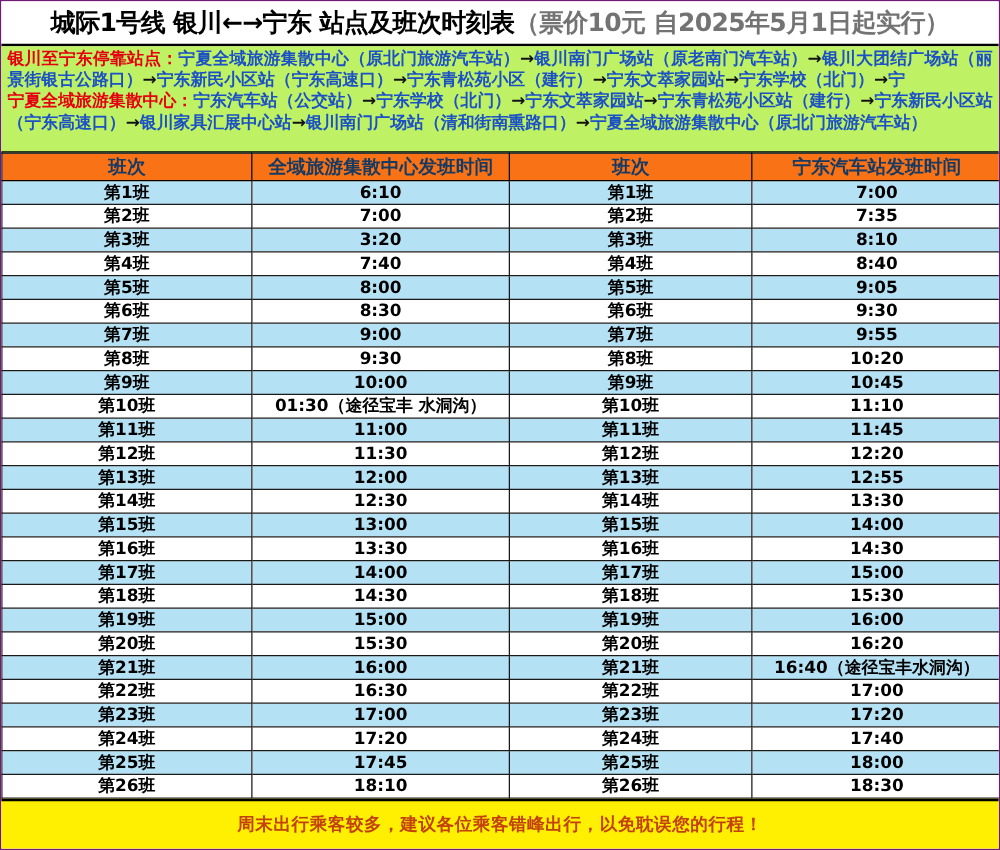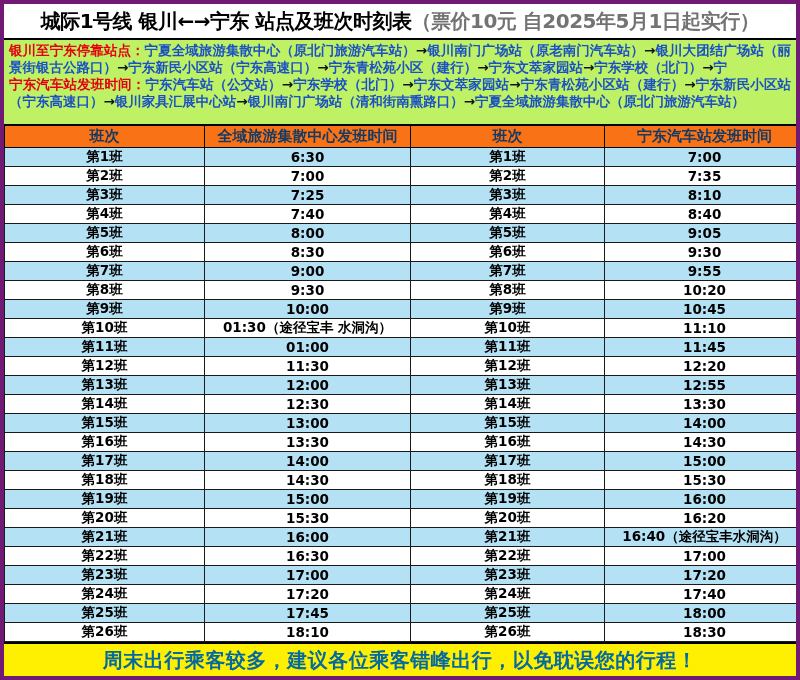--- a/index.html
+++ b/index.html
@@ -1,19 +1,19 @@
 <!DOCTYPE html>
 <html><head>
 <meta charset="utf-8">
 <style>
   * { margin:0; padding:0; box-sizing:border-box; }
   body { background:#888; font-family:"DejaVu Sans","Liberation Sans",sans-serif; }
   .page {
     width:800px; height:680px; background:#fff;
-    border:4px solid #701a75; display:flex; flex-direction:column;
+    border:1px solid #701a75; display:flex; flex-direction:column;
     font-weight:bold; overflow:hidden;
   }
   
   .title-bar {
     height:36px; flex:0 0 36px; background:#ffffff;
     border-bottom:2px solid #000;
     display:flex; align-items:center; justify-content:center;
     white-space:nowrap; overflow:hidden;
   }
   .title-main { font-size:20px; color:#000; letter-spacing:-0.5px; }
@@ -43,38 +43,38 @@
     font-size:13.5px; color:#000; padding:0 2px; overflow:hidden;
     white-space:nowrap;
   }
   .timetable tbody tr:nth-child(odd) td { background:#b4e1f4; }
   .timetable tbody tr:nth-child(even) td { background:#ffffff; }
   
   .footer-bar {
     flex:1 1 auto; background:#ffef00; border-top:2px solid #000;
     display:flex; align-items:center; justify-content:center;
   }
-  .footer-text { font-size:20px; color:#0369a1; letter-spacing:0.5px; }
+  .footer-text { font-size:14px; color:#c2410c; letter-spacing:0.5px; }
 </style>
 </head>
 <body>
 
 <div class="page">
 
   <div class="title-bar">
     <span class="title-main">城际1号线 银川←→宁东 站点及班次时刻表</span>
       <span class="title-fare">（票价10元 自2025年5月1日起实行）</span>
   </div>
 
   <div class="routes">
     <div class="route-para">
       <span class="route-label">银川至宁东停靠站点：</span><span class="route-stops">宁夏全域旅游集散中心（原北门旅游汽车站）<span class="arrow">→</span>银川南门广场站（原老南门汽车站）<span class="arrow">→</span>银川大团结广场站（丽景街银古公路口）<span class="arrow">→</span>宁东新民小区站（宁东高速口）<span class="arrow">→</span>宁东青松苑小区（建行）<span class="arrow">→</span>宁东文萃家园站<span class="arrow">→</span>宁东学校（北门）<span class="arrow">→</span>宁</span>
     </div>
     <div class="route-para">
-      <span class="route-label">宁东汽车站发班时间：</span><span class="route-stops">宁东汽车站（公交站）<span class="arrow">→</span>宁东学校（北门）<span class="arrow">→</span>宁东文萃家园站<span class="arrow">→</span>宁东青松苑小区站（建行）<span class="arrow">→</span>宁东新民小区站（宁东高速口）<span class="arrow">→</span>银川家具汇展中心站<span class="arrow">→</span>银川南门广场站（清和街南熏路口）<span class="arrow">→</span>宁夏全域旅游集散中心（原北门旅游汽车站）</span>
+      <span class="route-label">宁夏全域旅游集散中心：</span><span class="route-stops">宁东汽车站（公交站）<span class="arrow">→</span>宁东学校（北门）<span class="arrow">→</span>宁东文萃家园站<span class="arrow">→</span>宁东青松苑小区站（建行）<span class="arrow">→</span>宁东新民小区站（宁东高速口）<span class="arrow">→</span>银川家具汇展中心站<span class="arrow">→</span>银川南门广场站（清和街南熏路口）<span class="arrow">→</span>宁夏全域旅游集散中心（原北门旅游汽车站）</span>
     </div>
   </div>
 
   <table class="timetable">
     <colgroup>
         <col class="c1">
         <col class="c2">
         <col class="c3">
         <col class="c4">
       </colgroup>
@@ -82,35 +82,35 @@
       <tr>
         <th>班次</th>
         <th>全域旅游集散中心发班时间</th>
         <th>班次</th>
         <th>宁东汽车站发班时间</th>
       </tr>
     </thead>
     <tbody>
     <tr>
       <td>第1班</td>
-      <td>6:30</td>
+      <td>6:10</td>
       <td>第1班</td>
       <td>7:00</td>
     </tr>
 
     <tr>
       <td>第2班</td>
       <td>7:00</td>
       <td>第2班</td>
       <td>7:35</td>
     </tr>
 
     <tr>
       <td>第3班</td>
-      <td>7:25</td>
+      <td>3:20</td>
       <td>第3班</td>
       <td>8:10</td>
     </tr>
 
     <tr>
       <td>第4班</td>
       <td>7:40</td>
       <td>第4班</td>
       <td>8:40</td>
     </tr>
@@ -152,21 +152,21 @@
 
     <tr>
       <td>第10班</td>
       <td>01:30（途径宝丰 水洞沟）</td>
       <td>第10班</td>
       <td>11:10</td>
     </tr>
 
     <tr>
       <td>第11班</td>
-      <td>01:00</td>
+      <td>11:00</td>
       <td>第11班</td>
       <td>11:45</td>
     </tr>
 
     <tr>
       <td>第12班</td>
       <td>11:30</td>
       <td>第12班</td>
       <td>12:20</td>
     </tr>

